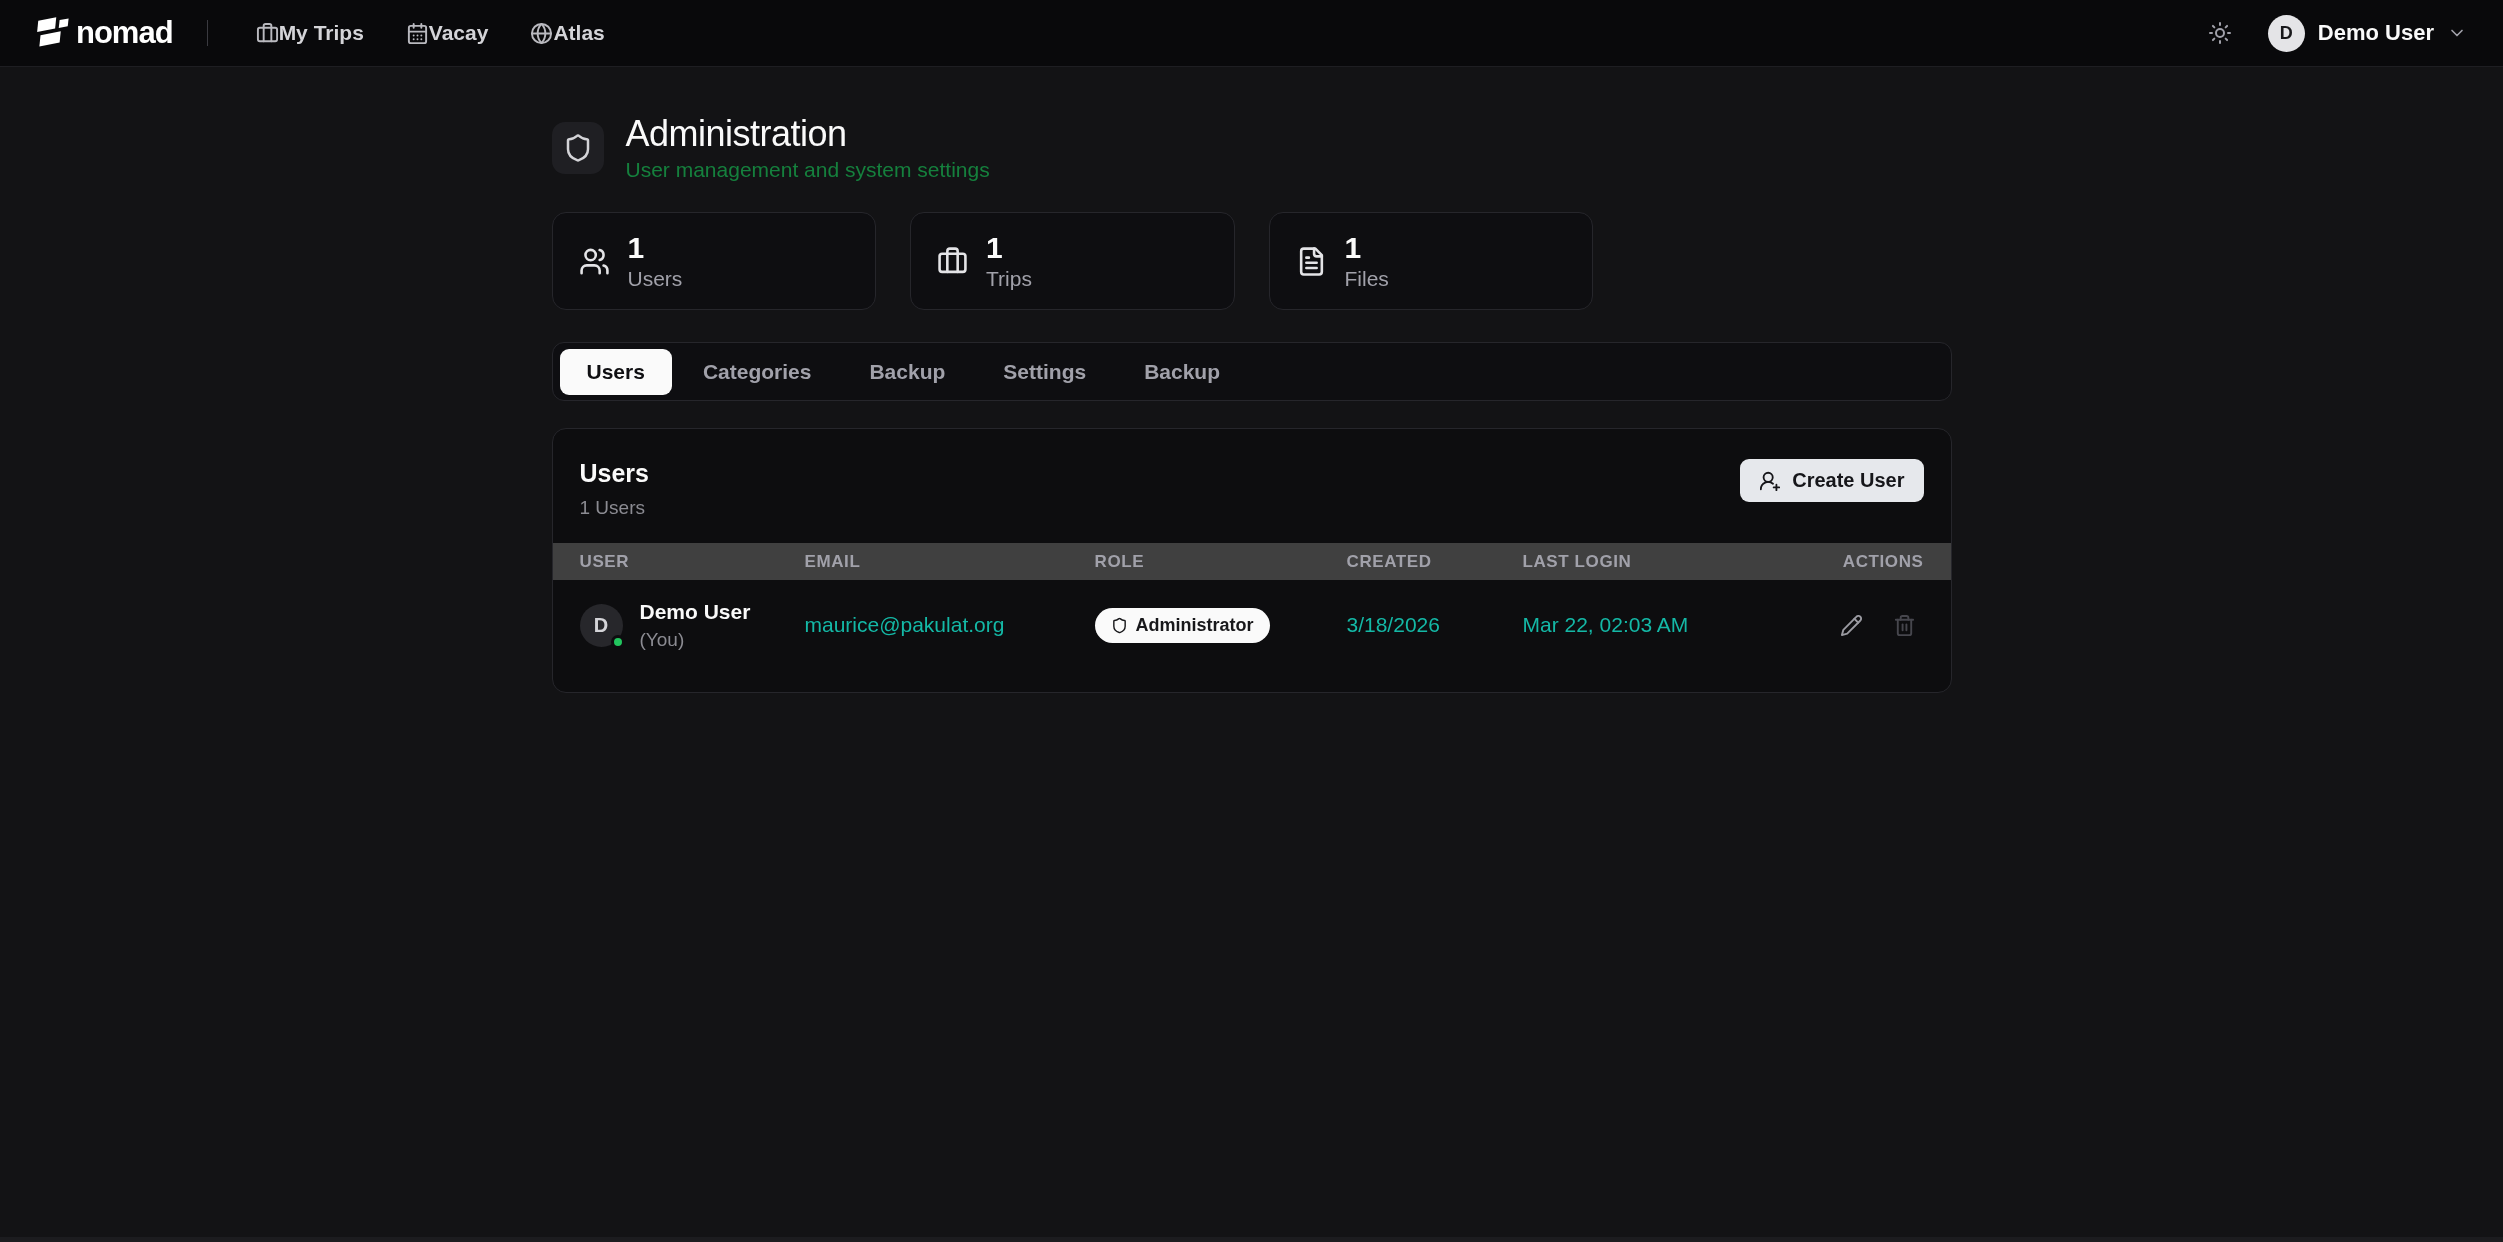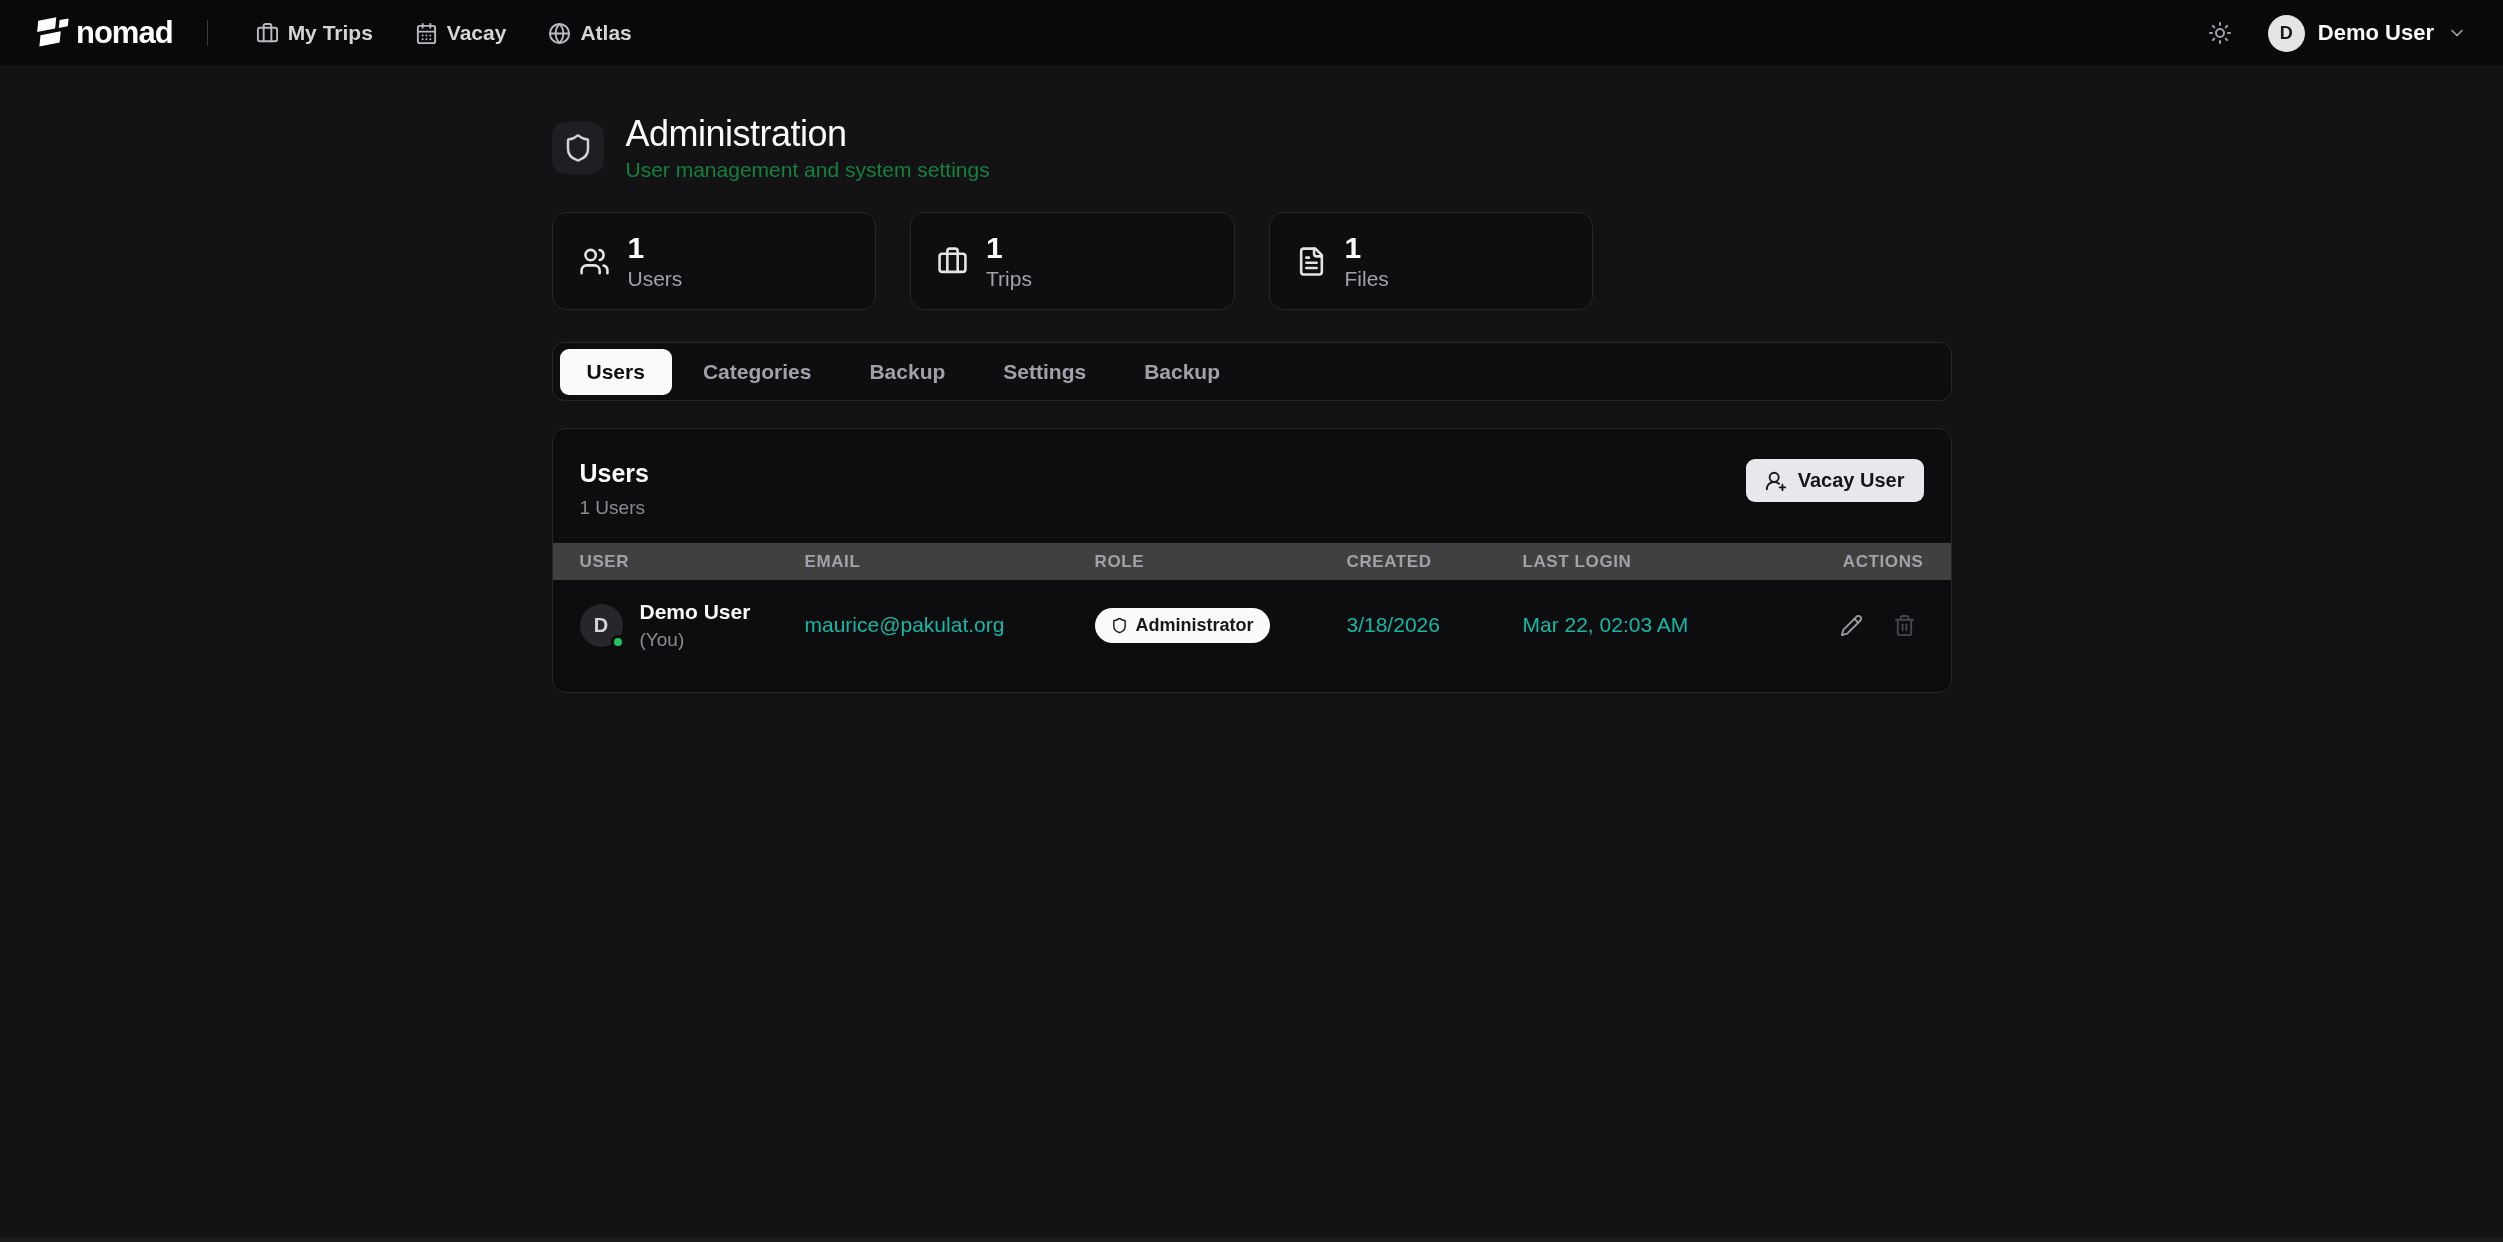--- a/index.html
+++ b/index.html
@@ -15,21 +15,21 @@
   
   .topnav {
     height:67px; background:#09090b; border-bottom:1px solid #1e1e22;
     display:flex; align-items:center; padding:0 36px; gap:28px;
   }
   .brand { display:flex; align-items:center; gap:4px; cursor:pointer; }
   .brand-text { font-size:31px; font-weight:bold; letter-spacing:-1px; color:#ffffff; }
   .nav-sep { width:1px; height:26px; background:#3a3a40; margin:0 6px; }
   .nav-items { display:flex; align-items:center; gap:14px; }
   .nav-item {
-    display:flex; align-items:center; gap:9px; color:#d4d4d8;
+    display:flex; align-items:center; color:#d4d4d8;
     font-size:21px; font-weight:600; padding:10px 14px; border-radius:8px; cursor:pointer;
   }
   .nav-item svg { color:#b9b9bf; }
   .topnav-right { margin-left:auto; display:flex; align-items:center; gap:30px; }
   .icon-btn { background:none; border:none; color:#a1a1aa; cursor:pointer; padding:6px; }
   .user-menu { display:flex; align-items:center; gap:13px; cursor:pointer; }
   .user-avatar {
     width:37px; height:37px; border-radius:50%; background:#e4e4e7; color:#18181b;
     display:flex; align-items:center; justify-content:center; font-size:18px; font-weight:bold;
   }
@@ -268,21 +268,21 @@
       </div>
       <button class="create-btn">
         <span>
           <svg width="22" height="22" viewBox="0 0 24 24" fill="none" stroke="currentColor" stroke-width="2" stroke-linecap="round" stroke-linejoin="round">
               <path d="M2 21a8 8 0 0 1 13.292-6"></path>
               <circle cx="10" cy="8" r="5"></circle>
               <path d="M19 16v6"></path>
               <path d="M22 19h-6"></path>
             </svg>
         </span>
-        <span>Vacay User</span>
+        <span>Create User</span>
       </button>
     </div>
 
     <div class="thead table-grid">
       <div class="th cell-pad-l">User</div>
       <div class="th">Email</div>
       <div class="th">Role</div>
       <div class="th">Created</div>
       <div class="th">Last Login</div>
       <div class="th cell-pad-r">Actions</div>

